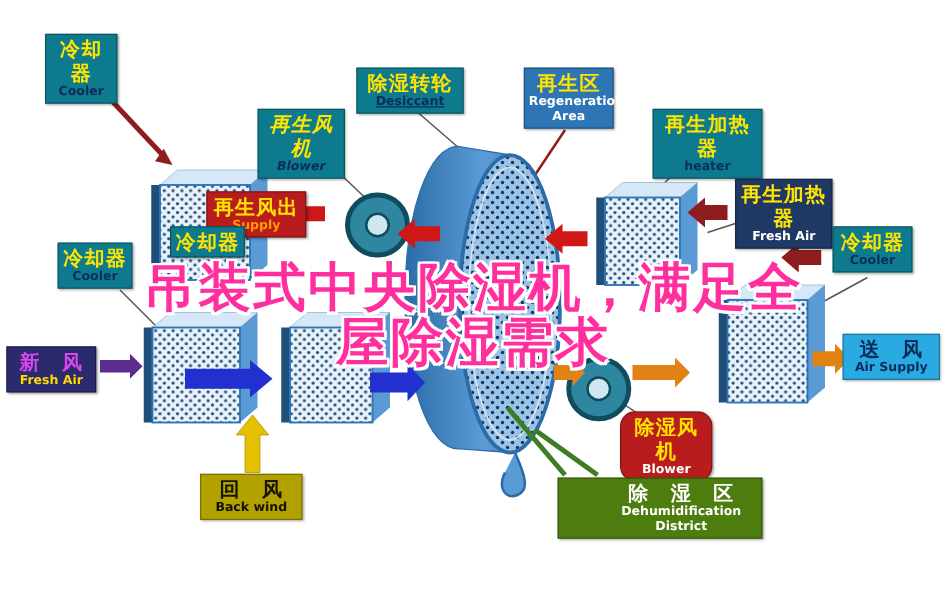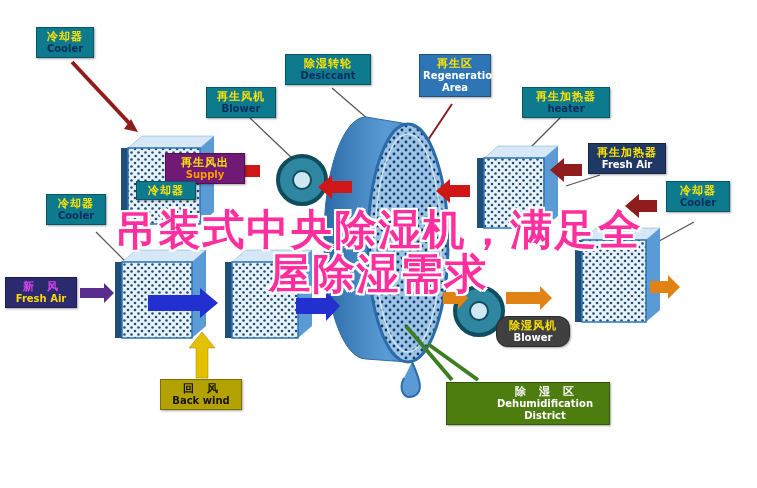--- a/index.html
+++ b/index.html
@@ -1,21 +1,21 @@
 <!DOCTYPE html>
 <html><head>
 <meta charset="utf-8">
 <style>
   html,body{margin:0;padding:0;background:#fff;}
   .stage{position:relative;width:757px;height:488px;background:#ffffff;overflow:hidden;
          font-family:"DejaVu Sans","Liberation Sans",sans-serif;}
   .diagram-svg{position:absolute;left:0;top:0;z-index:1;}
   .label{position:absolute;z-index:5;text-align:center;padding:2px 3px;line-height:1.2;
          border:1px solid rgba(0,0,0,.3);box-shadow:1px 1px 2px rgba(0,0,0,.35);}
-  .label .zh{display:block;font-weight:bold;font-size:11px;letter-spacing:1px;}
+  .label .zh{display:block;font-weight:bold;font-size:16px;letter-spacing:1px;}
   .label .en{display:block;font-weight:bold;font-size:10px;}
   .title-line{position:absolute;left:0;right:0;z-index:9;text-align:center;font-weight:bold;
          font-size:42px;letter-spacing:2px;color:#ff2f9e;
          text-shadow:-2px -2px 0 #fff,2px -2px 0 #fff,-2px 2px 0 #fff,2px 2px 0 #fff,
                      0 -2px 0 #fff,0 2px 0 #fff,-2px 0 0 #fff,2px 0 0 #fff;
          pointer-events:none;}
 </style>
 </head>
 <body>
 
@@ -120,41 +120,41 @@
     <polygon fill="#e08214" points="506,292 540,292 540,286 552,298 540,310 540,304 506,304"></polygon>
     <polygon fill="#e08214" points="650,281 668,281 668,275 680,287 668,299 668,293 650,293"></polygon>
     <polygon fill="#e3c000" stroke="#a08000" stroke-width="0.5" points="196,378 196,348 189,348 202,332 215,348 208,348 208,378"></polygon>
   </svg>
 
   <div class="label" style="left:36px;top:27px;width:50px;background:#0e7a8e;">
     <span class="zh" style="color:#ffe400;">冷却器</span>
     <span class="en" style="color:#0a2e5c;">Cooler</span>
   </div>
 
-  <div class="label" style="left:206px;top:87px;width:62px;background:#0e7a8e;">
+  <div class="label" style="left:206px;top:87px;width:62px;background:#0e7a8e;font-style:italic;">
     <span class="zh" style="color:#ffe400;">再生风机</span>
     <span class="en" style="color:#0a2e5c;">Blower</span>
   </div>
 
   <div class="label" style="left:285px;top:54px;width:78px;background:#0e7a8e;">
     <span class="zh" style="color:#ffe400;">除湿转轮</span>
-    <span class="en" style="color:#0a2e5c;">Desiccant</span>
+    <span class="en" style="color:#0a2e5c;text-decoration:underline;">Desiccant</span>
   </div>
 
   <div class="label" style="left:419px;top:54px;width:64px;background:#2e75b6;">
     <span class="zh" style="color:#ffe400;">再生区</span>
     <span class="en" style="color:#ffffff;">Regeneration Area</span>
   </div>
 
   <div class="label" style="left:522px;top:87px;width:80px;background:#0e7a8e;">
     <span class="zh" style="color:#ffe400;">再生加热器</span>
     <span class="en" style="color:#0a2e5c;">heater</span>
   </div>
 
-  <div class="label" style="left:165px;top:153px;width:72px;background:#701a75;">
+  <div class="label" style="left:165px;top:153px;width:72px;background:#b91c1c;">
     <span class="zh" style="color:#ffe400;">再生风出</span>
     <span class="en" style="color:#ff9d00;">Supply</span>
   </div>
 
   <div class="label" style="left:588px;top:143px;width:70px;background:#1f3864;">
     <span class="zh" style="color:#ffe400;">再生加热器</span>
     <span class="en" style="color:#ffffff;">Fresh Air</span>
   </div>
 
   <div class="label" style="left:46px;top:194px;width:52px;background:#0e7a8e;">
@@ -169,27 +169,31 @@
   <div class="label" style="left:666px;top:181px;width:56px;background:#0e7a8e;">
     <span class="zh" style="color:#ffe400;">冷却器</span>
     <span class="en" style="color:#0a2e5c;">Cooler</span>
   </div>
 
   <div class="label" style="left:5px;top:277px;width:64px;background:#2b2a6e;">
     <span class="zh" style="color:#d946ef;">新　风</span>
     <span class="en" style="color:#ffd800;">Fresh Air</span>
   </div>
 
+  <div class="label" style="left:674px;top:267px;width:70px;background:#29abe2;">
+    <span class="zh" style="color:#0b2a5b;">送　风</span>
+    <span class="en" style="color:#0b2a5b;">Air Supply</span>
+  </div>
 
   <div class="label" style="left:160px;top:379px;width:74px;background:#b3a100;">
     <span class="zh" style="color:#141400;">回　风</span>
     <span class="en" style="color:#141400;text-align:center;">Back wind</span>
   </div>
 
-  <div class="label" style="left:496px;top:316px;width:66px;background:#404040;border-radius:12px;">
+  <div class="label" style="left:496px;top:329px;width:66px;background:#b91c1c;border-radius:12px;">
     <span class="zh" style="color:#ffe400;">除湿风机</span>
     <span class="en" style="color:#ffffff;">Blower</span>
   </div>
 
   <div class="label" style="left:446px;top:382px;width:122px;background:#4d7c0f;padding-left:37px;">
     <span class="zh" style="color:#ffffff;">除　湿　区</span>
     <span class="en" style="color:#ffffff;">Dehumidification District</span>
   </div>
 
   <div class="title-line" style="top:202px;">吊装式中央除湿机，满足全</div>

